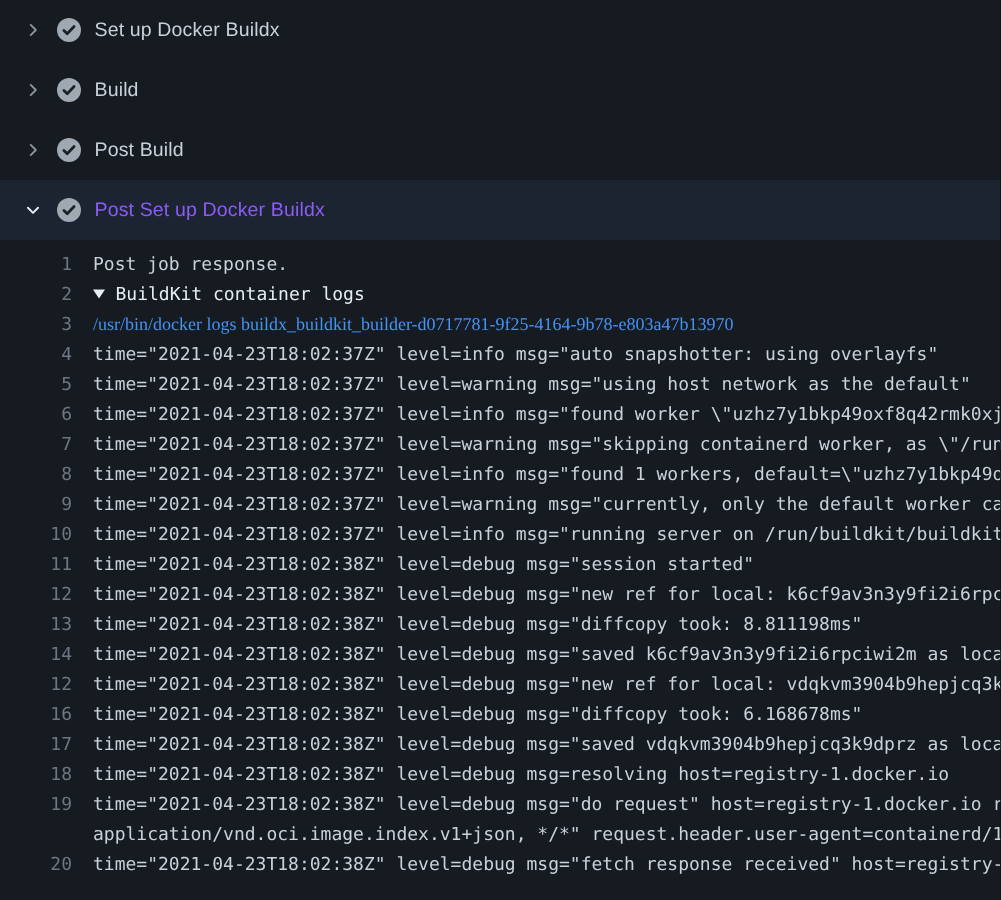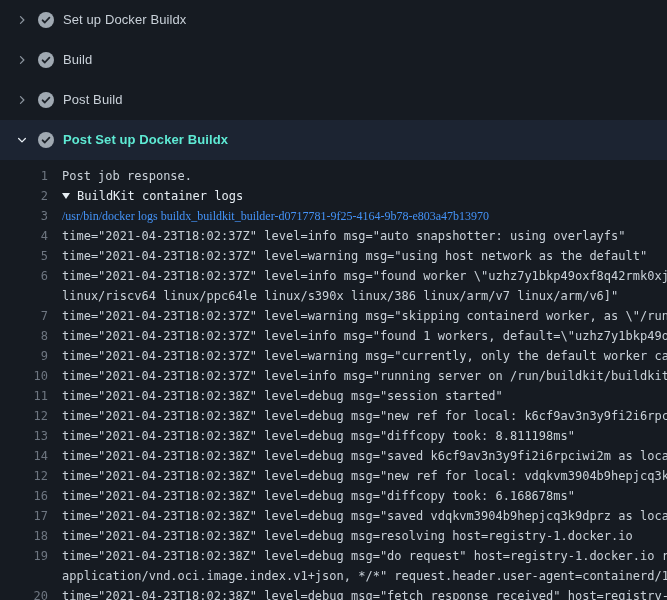--- a/index.html
+++ b/index.html
@@ -25,21 +25,21 @@
     width:16px;height:16px;display:inline-flex;align-items:center;justify-content:center;
     margin-right:8px;flex:0 0 16px;
   }
   .step-header .check{
     width:16px;height:16px;display:inline-flex;align-items:center;justify-content:center;
     margin-right:9px;flex:0 0 16px;
   }
   .step-label{
     font-size:13px;line-height:16px;font-weight:400;letter-spacing:.1px;
   }
-  .step-header.expanded .step-label{color:#5eead4;font-weight:700;}
+  .step-header.expanded .step-label{color:#8b5cf6;font-weight:400;}
   
   .log{
     padding-top:6px;
     font-family:"DejaVu Sans Mono","Liberation Mono",monospace;
     font-size:12px;line-height:20px;
     color:var(--log-text,#c9d1d9);
   }
   .log-row{
     white-space:pre;
     overflow:hidden;
@@ -135,21 +135,20 @@
   </div>
 
   <div class="log">
     <div>
         <div class="log-row"><span class="ln">1</span><span class="lt">Post job response.</span></div>
         <div class="log-row group"><span class="ln">2</span><span class="tri"></span><span class="lt">BuildKit container logs</span></div>
         <div class="log-row command"><span class="ln">3</span><span class="lt">/usr/bin/docker logs buildx_buildkit_builder-d0717781-9f25-4164-9b78-e803a47b13970</span></div>
         <div class="log-row"><span class="ln">4</span><span class="lt">time="2021-04-23T18:02:37Z" level=info msg="auto snapshotter: using overlayfs"</span></div>
         <div class="log-row"><span class="ln">5</span><span class="lt">time="2021-04-23T18:02:37Z" level=warning msg="using host network as the default"</span></div>
         <div class="log-row"><span class="ln">6</span><span class="lt">time="2021-04-23T18:02:37Z" level=info msg="found worker \"uzhz7y1bkp49oxf8q42rmk0xj</span></div>
-        <div class="log-row"><span class="ln"></span><span class="lt">linux/riscv64 linux/ppc64le linux/s390x linux/386 linux/arm/v7 linux/arm/v6]"</span></div>
         <div class="log-row"><span class="ln">7</span><span class="lt">time="2021-04-23T18:02:37Z" level=warning msg="skipping containerd worker, as \"/run</span></div>
         <div class="log-row"><span class="ln">8</span><span class="lt">time="2021-04-23T18:02:37Z" level=info msg="found 1 workers, default=\"uzhz7y1bkp49o</span></div>
         <div class="log-row"><span class="ln">9</span><span class="lt">time="2021-04-23T18:02:37Z" level=warning msg="currently, only the default worker ca</span></div>
         <div class="log-row"><span class="ln">10</span><span class="lt">time="2021-04-23T18:02:37Z" level=info msg="running server on /run/buildkit/buildkit</span></div>
         <div class="log-row"><span class="ln">11</span><span class="lt">time="2021-04-23T18:02:38Z" level=debug msg="session started"</span></div>
         <div class="log-row"><span class="ln">12</span><span class="lt">time="2021-04-23T18:02:38Z" level=debug msg="new ref for local: k6cf9av3n3y9fi2i6rpc</span></div>
         <div class="log-row"><span class="ln">13</span><span class="lt">time="2021-04-23T18:02:38Z" level=debug msg="diffcopy took: 8.811198ms"</span></div>
         <div class="log-row"><span class="ln">14</span><span class="lt">time="2021-04-23T18:02:38Z" level=debug msg="saved k6cf9av3n3y9fi2i6rpciwi2m as loca</span></div>
         <div class="log-row"><span class="ln">12</span><span class="lt">time="2021-04-23T18:02:38Z" level=debug msg="new ref for local: vdqkvm3904b9hepjcq3k</span></div>
         <div class="log-row"><span class="ln">16</span><span class="lt">time="2021-04-23T18:02:38Z" level=debug msg="diffcopy took: 6.168678ms"</span></div>

